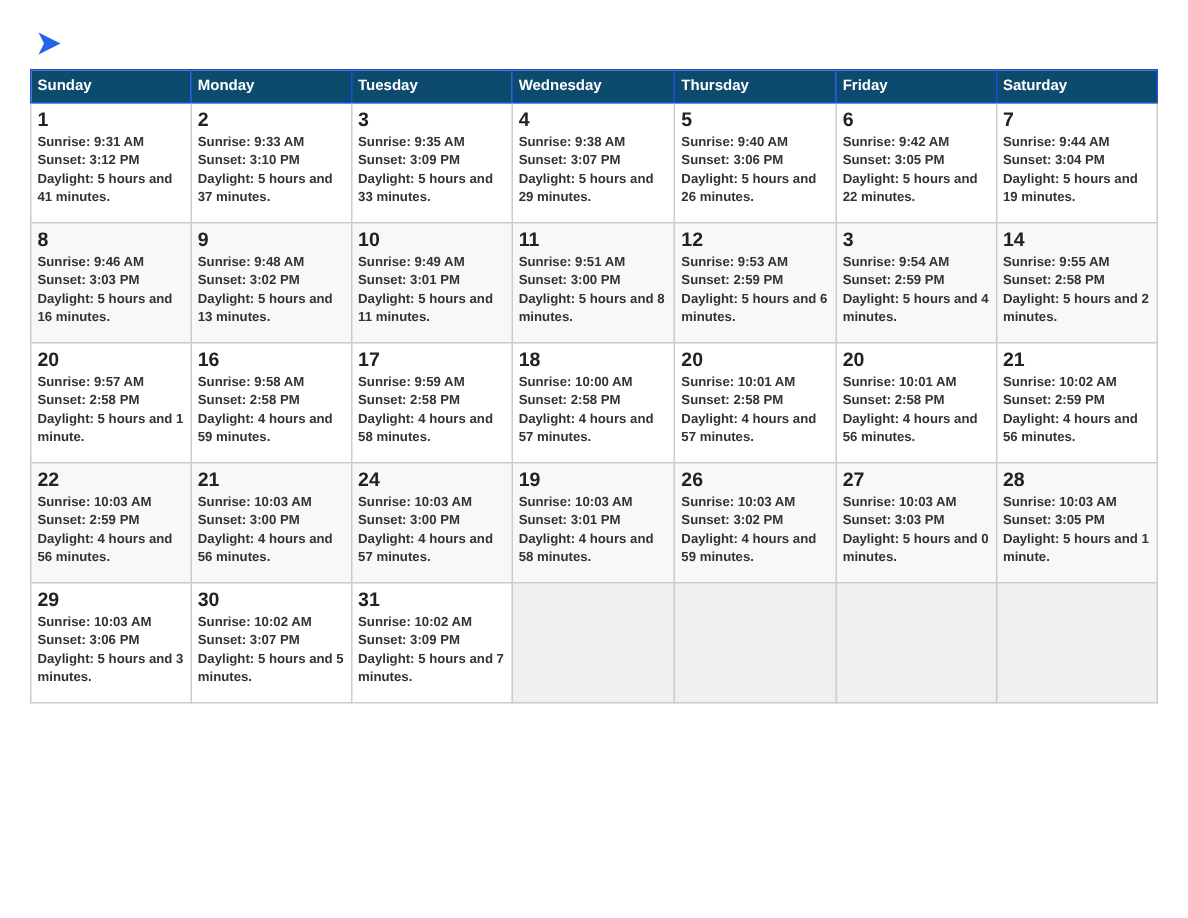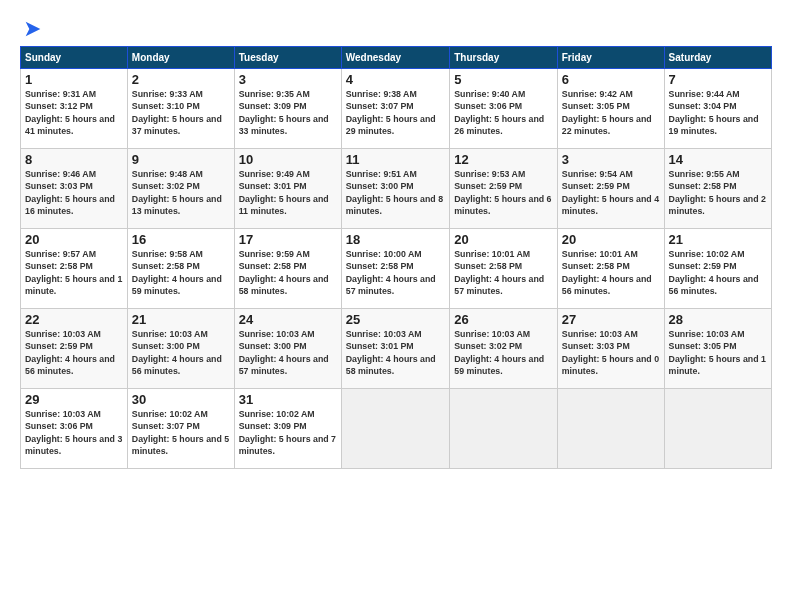--- a/index.html
+++ b/index.html
@@ -323,21 +323,21 @@
       </td>
           <td>
         <span class="day-num">24</span>
         <div class="day-info">
           Sunrise: 10:03 AM<br>
           Sunset: 3:00 PM<br>
           Daylight: 4 hours and 57 minutes.
         </div>
       </td>
           <td>
-        <span class="day-num">25</span>
+        <span class="day-num">19</span>
         <div class="day-info">
           Sunrise: 10:03 AM<br>
           Sunset: 3:01 PM<br>
           Daylight: 4 hours and 58 minutes.
         </div>
       </td>
           <td>
         <span class="day-num">26</span>
         <div class="day-info">
           Sunrise: 10:03 AM<br>

